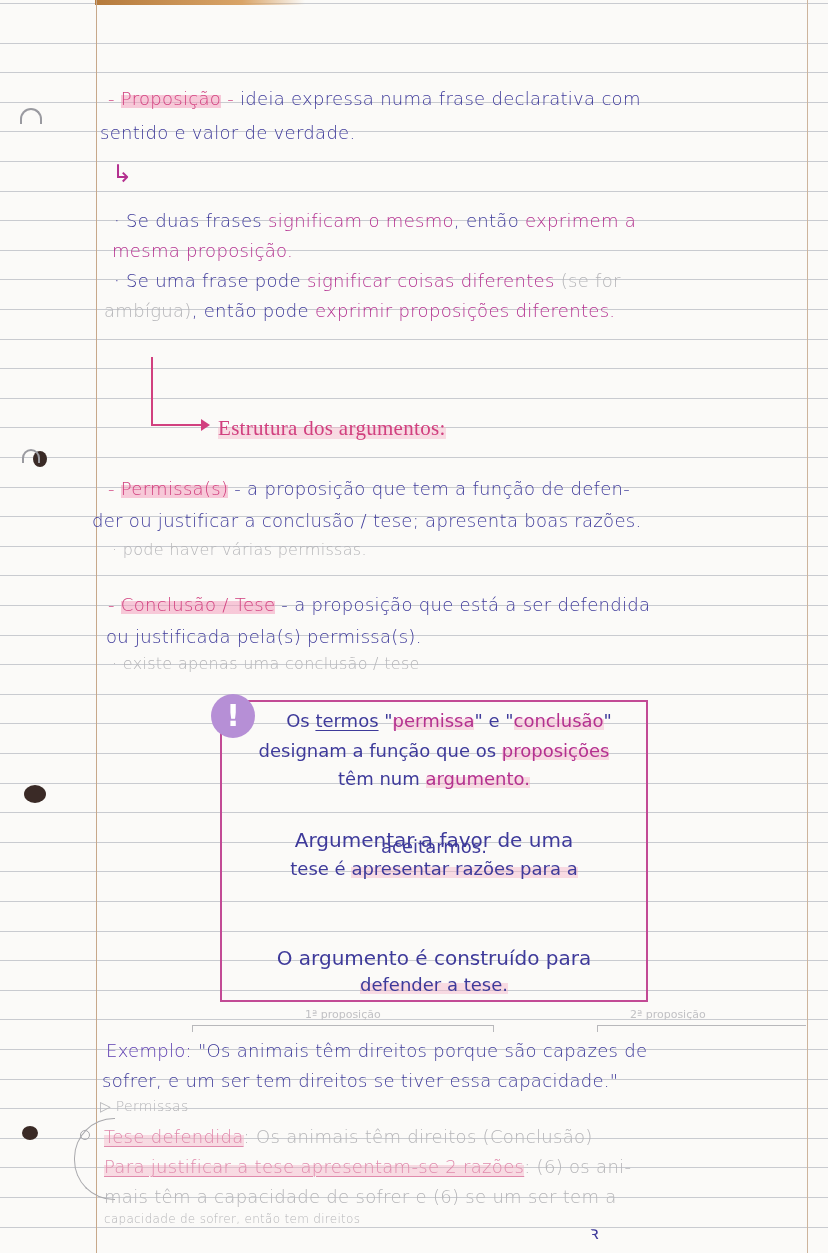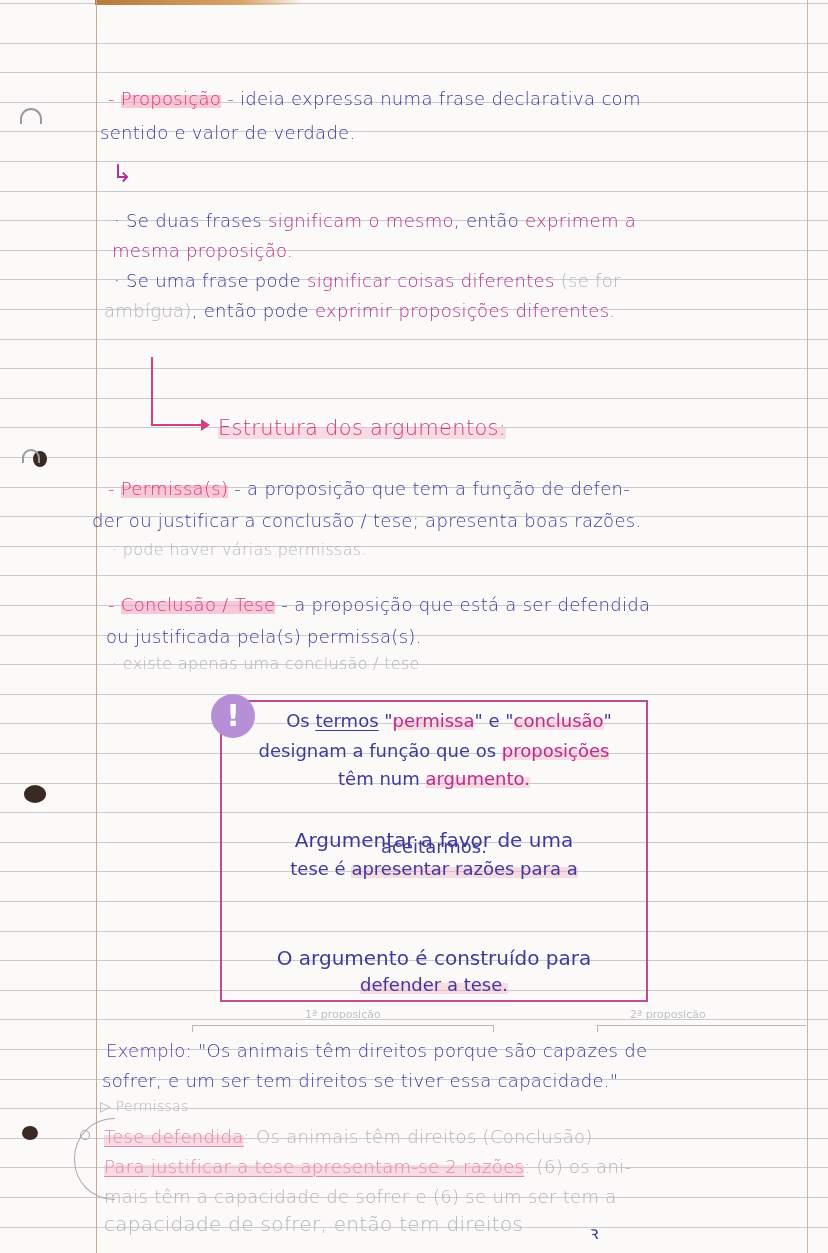--- a/index.html
+++ b/index.html
@@ -88,21 +88,21 @@
   <div class="line" style="left:114px;top:270px;">
     <span>· Se uma frase pode </span><span class="magenta">significar coisas diferentes</span><span class="grey"> (se for</span>
   </div>
   <div class="line" style="left:104px;top:300px;">
     <span class="grey">ambígua)</span><span>, então pode </span><span class="magenta">exprimir proposições diferentes.</span>
   </div>
 
   <div class="arrow-v"></div>
   <div class="arrow-h"></div>
   <div class="arrow-head"></div>
-  <div class="line pink" style="left:218px;top:416px;font-size:21px;">
+  <div class="line pink" style="left:218px;top:416px;font-size:21px;font-family:Liberation Serif, serif;">
     <span class="hl-soft">Estrutura dos argumentos:</span>
   </div>
 
   <div class="line" style="left:108px;top:478px;">
     <span class="pink">- </span><span class="pink hl">Permissa(s)</span><span> - </span><span>a proposição que tem a função de defen-</span>
   </div>
   <div class="line" style="left:92px;top:510px;">der ou justificar a conclusão / tese; apresenta boas razões.</div>
   <div class="line grey" style="left:112px;top:540px;font-size:16px;">· pode haver várias permissas.</div>
 
   <div class="line" style="left:108px;top:594px;">
@@ -149,15 +149,15 @@
   <div class="paren"></div>
   <div class="small-circle"></div>
 
   <div class="line grey" style="left:104px;top:1126px;">
     <span class="pink hl-soft ul" style="color:#e08aac;">Tese defendida</span><span>: Os animais têm direitos (Conclusão)</span>
   </div>
   <div class="line grey" style="left:104px;top:1156px;">
     <span class="hl-soft ul" style="color:#e08aac;">Para justificar a tese apresentam-se 2 razões</span><span>: (6) os ani-</span>
   </div>
   <div class="line grey" style="left:104px;top:1186px;">mais têm a capacidade de sofrer e (6) se um ser tem a</div>
-  <div class="line grey" style="left:104px;top:1212px;font-size:20px;">capacidade de sofrer, então tem direitos</div>
+  <div class="line grey" style="left:104px;top:1212px;font-size:12px;">capacidade de sofrer, então tem direitos</div>
   <div class="glyph" style="left:590px;top:1220px;">ꝛ</div>
 </div>
 
 </body></html>

